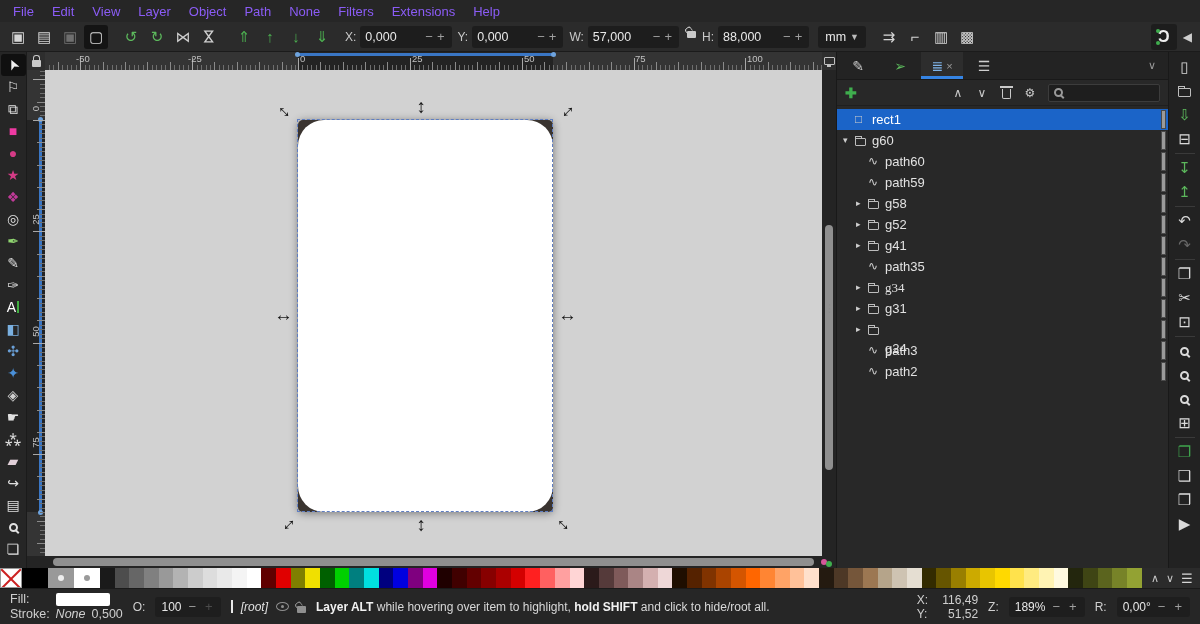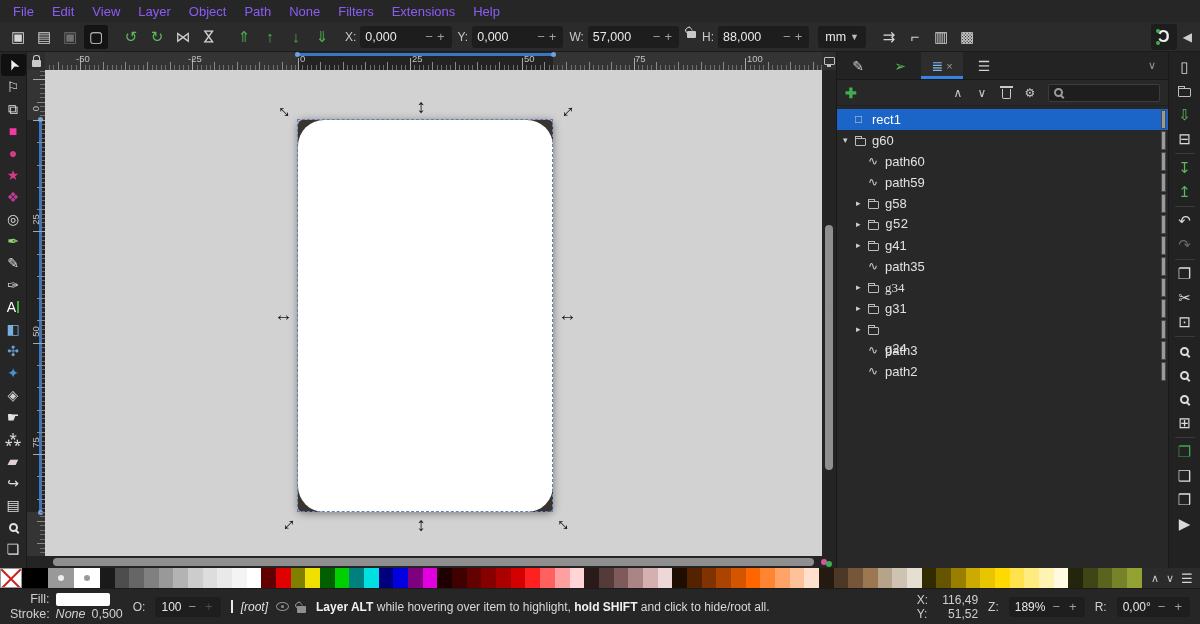--- a/index.html
+++ b/index.html
@@ -128,21 +128,21 @@
   .sw-none::before { transform:rotate(45deg); } .sw-none::after { transform:rotate(-45deg); }
   .sw-big { width:26px; position:relative; }
   .sw-big .dot { position:absolute; left:50%; top:50%; width:6px; height:6px; border-radius:50%; transform:translate(-50%,-50%); }
   .sw { flex:1; }
   .palette-ctrl { width:58px; display:flex; align-items:center; justify-content:flex-end; gap:7px; padding-right:7px; color:#c9c9c9; font-size:11px; }
   .burger { font-size:13px; color:#d5d5d5; }
 
   
   .statusbar { height:36px; background:#262626; display:flex; align-items:center; font-size:12px; color:#cfcfcf; padding:0 10px; gap:10px; border-top:1px solid #1a1a1a; }
   .fs-block { display:grid; grid-template-columns:auto auto auto; column-gap:6px; row-gap:1px; align-items:center; font-size:12.5px; }
-  .fs-lbl { text-align:right; color:#cfcfcf; }
+  .fs-lbl { text-align:left; color:#cfcfcf; }
   .fill-swatch { width:54px; height:13px; background:#fff; border-radius:2px; grid-column:2 / span 2; }
   .stroke-none { font-style:italic; color:#cfcfcf; }
   .spin { background:#1e1e1e; border-radius:3px; padding:3px 6px; display:flex; gap:5px; align-items:center; color:#e6e6e6; }
   .spin .spin-sign.dim { opacity:.35; }
   .layer-block { display:flex; align-items:center; gap:8px; }
   .caret-bar { width:2px; height:13px; background:#e8e8e8; display:inline-block; }
   .layer-name { font-style:italic; color:#e2e2e2; }
   .ic-eye { width:13px; height:9px; border:1px solid #8f8f8f; border-radius:50%; display:inline-block; position:relative; }
   .ic-eye::before { content:""; position:absolute; left:4px; top:2px; width:3px; height:3px; border-radius:50%; background:#8f8f8f; }
   .ic-lock { position:relative; width:9px; height:7px; background:#8f8f8f; border-radius:1px; display:inline-block; margin-top:5px; color:#8f8f8f; }
@@ -463,21 +463,21 @@
           </div>
           <div class="row">
             <span class="expander" style="left: 19px;">▸</span>
             <span class="ic-folder" style="position: absolute; left: 31px; top: 5px;"></span>
             <span class="rlabel" style="left: 48px;">g58</span>
             <span class="strip"></span>
           </div>
           <div class="row">
             <span class="expander" style="left: 19px;">▸</span>
             <span class="ic-folder" style="position: absolute; left: 31px; top: 5px;"></span>
-            <span class="rlabel" style="left: 48px; font-family: Liberation Mono, monospace;">g52</span>
+            <span class="rlabel" style="left: 48px;">g52</span>
             <span class="strip"></span>
           </div>
           <div class="row">
             <span class="expander" style="left: 19px;">▸</span>
             <span class="ic-folder" style="position: absolute; left: 31px; top: 5px;"></span>
             <span class="rlabel" style="left: 48px;">g41</span>
             <span class="strip"></span>
           </div>
           <div class="row">
             <span class="ricon" style="position: absolute; left: 31px;">∿</span>

